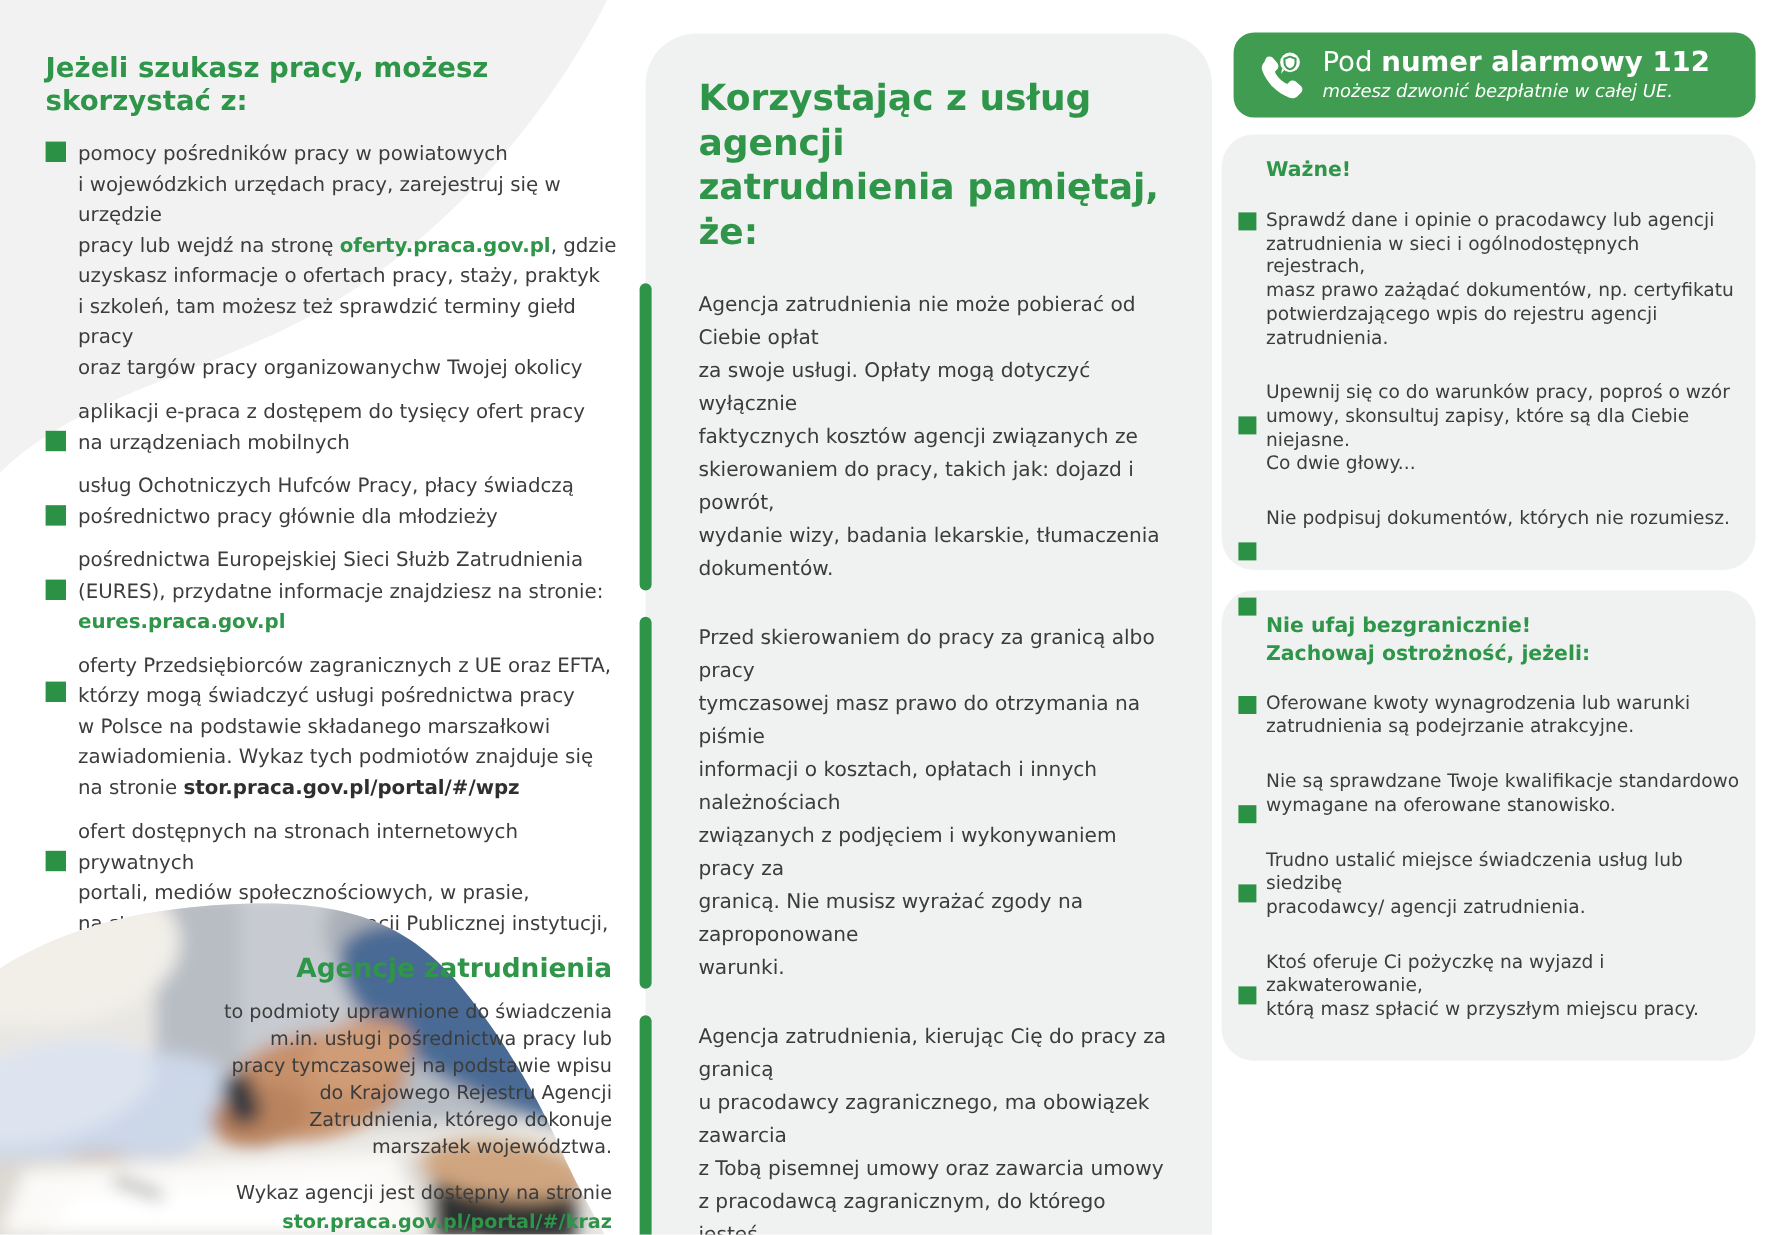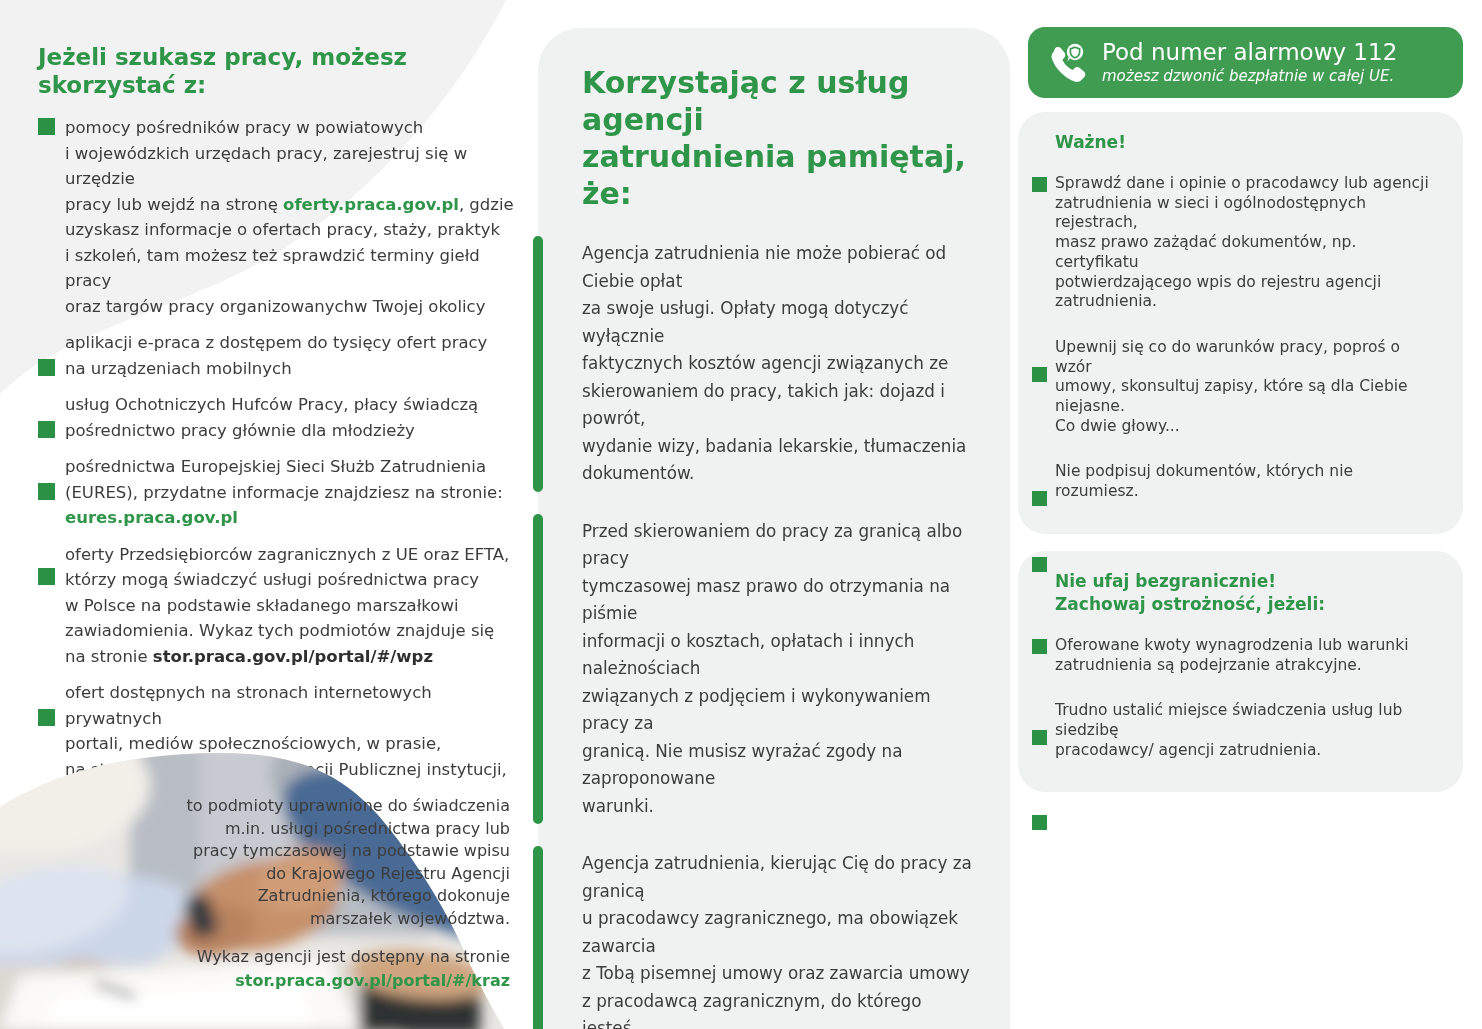--- a/index.html
+++ b/index.html
@@ -33,24 +33,24 @@
   .mid-panel{background:#f0f1f1;border-radius:42px;padding:36px 38px 26px 44px;box-sizing:border-box;width:472px;}
   .mid-title{font-size:30px;line-height:37px;font-weight:bold;color:#2e9549;margin:0 0 28px 0;}
   .mid-para{position:relative;font-size:16.8px;line-height:27.5px;margin:0 0 30px 0;}
   .mid-para .bar{position:absolute;left:-49px;top:-4px;bottom:-4px;width:10px;border-radius:6px;background:#2e9447;}
   
   .right-col{position:absolute;left:1018px;top:27px;width:445px;}
   .banner{margin-left:10px;width:435px;height:71px;box-sizing:border-box;background:#3f9c50;border-radius:17px;
           display:flex;align-items:center;padding-left:15px;}
   .banner-text{margin-left:13px;color:#fff;}
   .banner-l1{font-size:23px;line-height:27px;}
-  .banner-l1 .bd{font-weight:normal;}
+  .banner-l1 .bd{font-weight:bold;}
   .banner-l2{font-size:15px;line-height:21px;font-style:italic;}
   .headline{margin-top:15px;text-align:center;font-size:21px;line-height:27px;font-weight:bold;color:#2e9549;}
-  .rpanel{margin-top:14px;background:#f0f1f1;border-radius:27px;padding:19px 32px 6px 14px;box-sizing:border-box;width:445px;}
+  .rpanel{margin-top:14px;background:#f0f1f1;border-radius:27px;padding:19px 12px 6px 14px;box-sizing:border-box;width:445px;}
   .rpanel-title{font-size:17px;line-height:23px;font-weight:bold;color:#2e9549;margin:0 0 20px 23px;}
   .rlist{margin:0;padding:0;list-style:none;}
   .rlist li{position:relative;padding-left:23px;margin-bottom:26px;font-size:15.5px;line-height:19.7px;color:#3d3d3d;}
   .rlist .sq{width:15px;height:15px;top:2px;}
 </style>
 </head>
 <body>
 
 <div class="page">
 
@@ -133,20 +133,21 @@
         <polygon points="20,230 330,215 360,284 0,284" fill="#fbfaf8"></polygon>
         <polygon points="60,250 300,238 316,284 40,284" fill="#ffffff"></polygon>
         <rect x="360" y="240" width="120" height="50" fill="#2e3033"></rect>
         <line x1="95" y1="238" x2="135" y2="252" stroke="#44484e" stroke-width="5"></line>
         <ellipse cx="420" cy="230" rx="70" ry="24" fill="#cfa57f" transform="rotate(6 420 230)"></ellipse>
       </g>
     </g>
   </svg>
 
   <div class="agencies">
+    <h2 class="ag-title">Agencje zatrudnienia</h2>
     <p class="ag-body pre">to podmioty uprawnione do świadczenia
 m.in. usługi pośrednictwa pracy lub
 pracy tymczasowej na podstawie wpisu
 do Krajowego Rejestru Agencji
 Zatrudnienia, którego dokonuje
 marszałek województwa.</p>
     <div class="ag-note">Wykaz agencji jest dostępny na stronie</div>
     <span class="glink ag-link">stor.praca.gov.pl/portal/#/kraz</span>
   </div>
 
@@ -207,20 +208,23 @@
         <li><span class="sq"></span></li>
       </ul>
     </div>
 
     <div class="rpanel" style="margin-top:17px;">
       <h3 class="rpanel-title pre">Nie ufaj bezgranicznie!
 Zachowaj ostrożność, jeżeli:</h3>
       <ul class="rlist">
         <li><span class="sq"></span><span class="pre">Oferowane kwoty wynagrodzenia lub warunki
 zatrudnienia są podejrzanie atrakcyjne.</span></li>
+        <li><span class="sq"></span><span class="pre">Nie są sprawdzane Twoje kwalifikacje standardowo
+wymagane na oferowane stanowisko.</span></li>
         <li><span class="sq"></span><span class="pre">Trudno ustalić miejsce świadczenia usług lub siedzibę
 pracodawcy/ agencji zatrudnienia.</span></li>
-        <li><span class="sq"></span></li>
+        <li><span class="sq"></span><span class="pre">Ktoś oferuje Ci pożyczkę na wyjazd i zakwaterowanie,
+którą masz spłacić w przyszłym miejscu pracy.</span></li>
       </ul>
     </div>
 
   </div>
 </div>
 
 </body></html>

